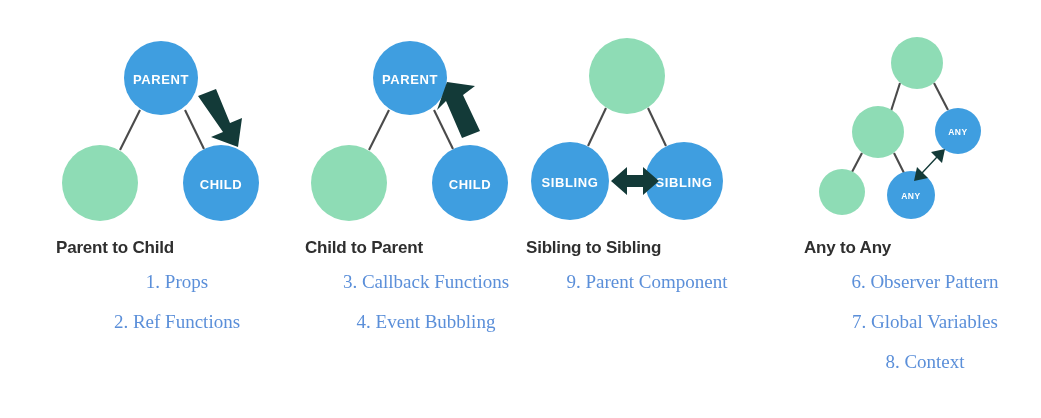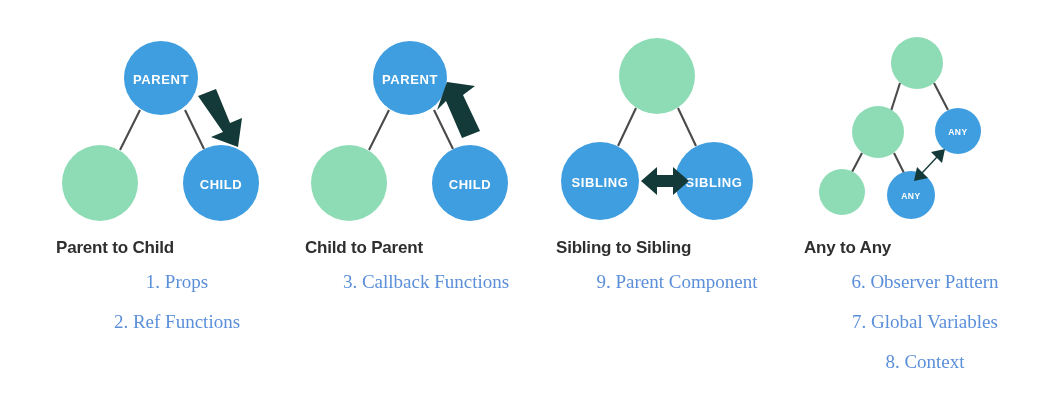--- a/index.html
+++ b/index.html
@@ -20,21 +20,21 @@
     border-radius: 17px;
   }
   .column {
     position: absolute;
     top: 0;
     width: 250px;
     height: 418px;
   }
   .col-0 { left: 48px; }
   .col-1 { left: 297px; }
-  .col-2 { left: 548px; }
+  .col-2 { left: 518px; }
   .col-3 { left: 796px; }
 
   .diagram-wrap {
     position: absolute;
     top: 0;
     left: 0;
     width: 250px;
     height: 232px;
   }
   .diagram-wrap svg { display: block; }
@@ -126,20 +126,21 @@
         <text class="node-label node-label-lg" x="173" y="184">CHILD</text>
         <g>
           <path d="M 150 82 L 178 86 L 166 95 L 183 131 L 165 138 L 149 101 L 140 110 Z" fill="#133a38"></path>
         </g>
       </svg>
     </div>
     <div class="caption">
       <h2 class="caption-title">Child to Parent</h2>
       <ul class="method-list">
         <li class="method-item">3. Callback Functions</li>
+        <li class="method-item">4. Event Bubbling</li>
       </ul>
     </div>
   </div>
 
   <div class="column col-2">
     <div class="diagram-wrap">
       <svg width="250" height="232" viewBox="0 0 250 232" xmlns="http://www.w3.org/2000/svg">
         <line class="edge" x1="88" y1="108" x2="70" y2="146"></line>
         <line class="edge" x1="130" y1="108" x2="148" y2="146"></line>
         <circle cx="109" cy="76" r="38" fill="#8edcb5"></circle>

